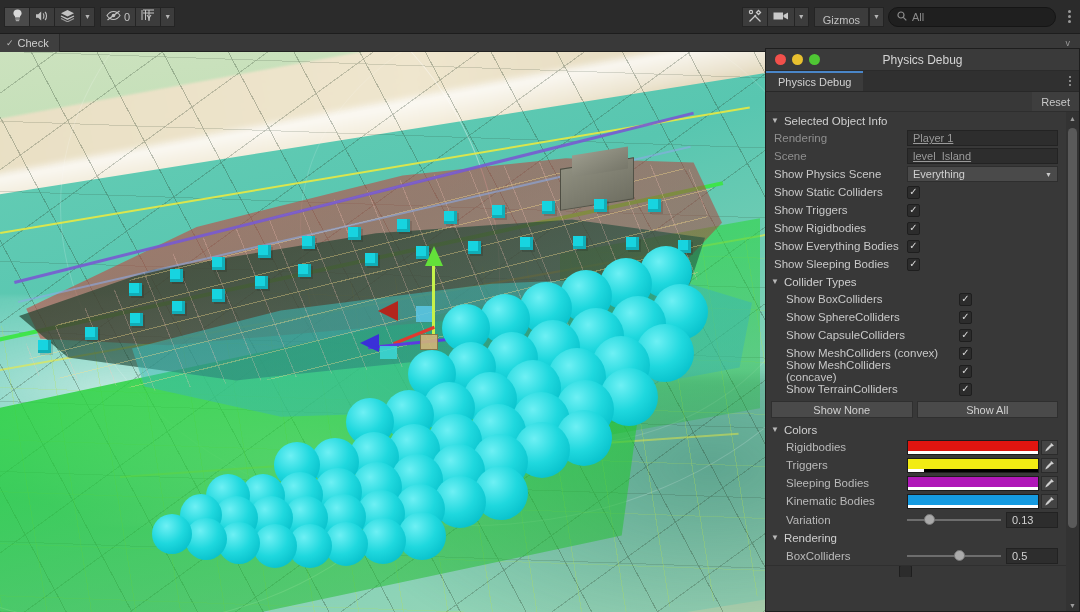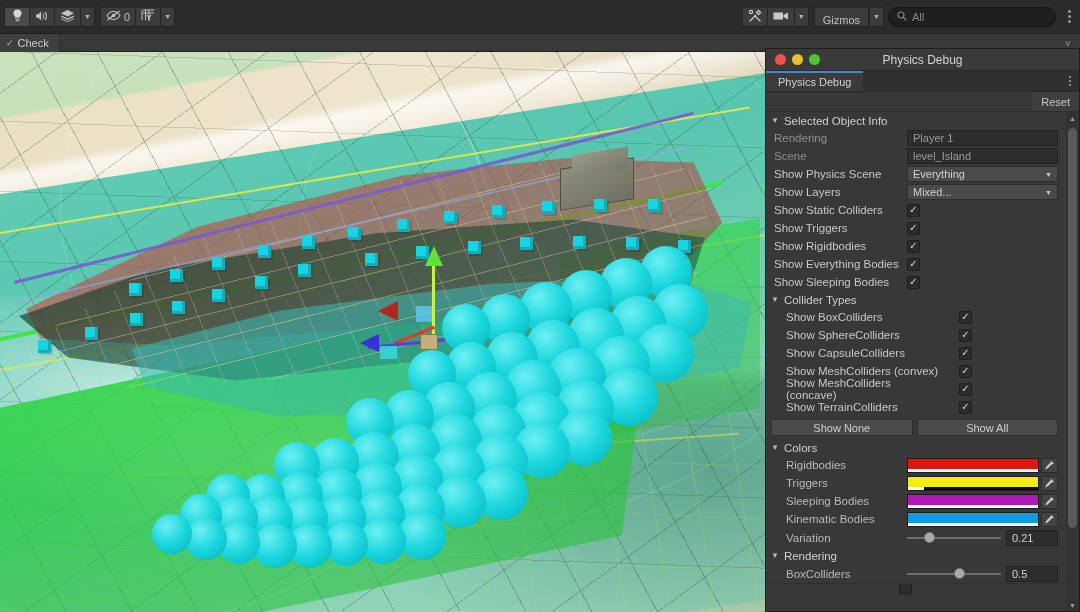--- a/index.html
+++ b/index.html
@@ -158,21 +158,21 @@
   .pd-scroll { position:absolute; left:0; top:0; right:13px; bottom:0; overflow:hidden; }
 
   .foldout { display:flex; align-items:center; gap:5px; height:17px; padding-left:5px;
       color:#cfcfcf; font-size:11.5px; }
   .fold-arrow { font-size:8px; color:#b8b8b8; }
   .row { display:flex; align-items:center; height:18px; padding-left:8px; }
   .row .lbl { font-size:11.5px; color:#c8c8c8; width:133px; flex:none; }
   .row .lbl.indent { padding-left:12px; }
   .row .lbl.dim { color:#8f8f8f; }
   .field { height:16px; flex:1; margin-right:8px; background:#2d2d2d; border:1px solid #232323;
-      color:#9a9a9a; font-size:11px; display:flex; align-items:center; padding-left:5px; }
+      color:#9a9a9a; font-size:11px; display:flex; align-items:center; padding-left:5px;text-decoration:underline; }
   .dropdown { height:16px; flex:1; margin-right:8px; background:#4a4a4a; border:1px solid #2e2e2e;
       color:#d0d0d0; font-size:11px; display:flex; align-items:center; padding-left:5px; position:relative; }
   .dropdown .dd-caret { position:absolute; right:5px; font-size:7px; color:#cacaca; }
   .cb { width:13px; height:13px; background:#2c2c2c; border:1px solid #1e1e1e; border-radius:2px;
       display:flex; align-items:center; justify-content:center; color:#d8d8d8; font-size:10px; line-height:1; }
   .cb.right { margin-left:52px; }
   .btnrow { display:flex; gap:4px; padding:3px 8px 3px 5px; }
   .flatbtn { flex:1; height:17px; background:#4a4a4a; border:1px solid #2f2f2f; color:#d0d0d0;
       font-size:11px; display:flex; align-items:center; justify-content:center; }
   .colorrow { display:flex; align-items:center; height:18px; padding-left:8px; }
@@ -495,27 +495,20 @@
           <span class="field">level_Island</span>
         </div>
 
         <div class="row">
           <span class="lbl">Show Physics Scene</span>
           <span class="dropdown">
             <span>Everything</span>
             <span class="dd-caret">▼</span>
           </span>
         </div>
-        <div class="row">
-          <span class="lbl">Show Layers</span>
-          <span class="dropdown">
-            <span>Mixed...</span>
-            <span class="dd-caret">▼</span>
-          </span>
-        </div>
 
         <div class="row">
           <span class="lbl">Show Static Colliders</span>
           <span class="cb">✓</span>
         </div>
         <div class="row">
           <span class="lbl">Show Triggers</span>
           <span class="cb">✓</span>
         </div>
         <div class="row">
@@ -623,21 +616,21 @@
               </svg>
           </span>
         </div>
 
         <div class="sliderrow">
           <span class="lbl">Variation</span>
           <span class="slider">
             <i class="track"></i>
               <i class="knob" style="left:18%;"></i>
           </span>
-          <span class="numbox">0.21</span>
+          <span class="numbox">0.13</span>
         </div>
 
         <div class="foldout">
           <span class="fold-arrow">▼</span>
           <span>Rendering</span>
         </div>
 
         <div class="sliderrow">
           <span class="lbl">BoxColliders</span>
           <span class="slider">

